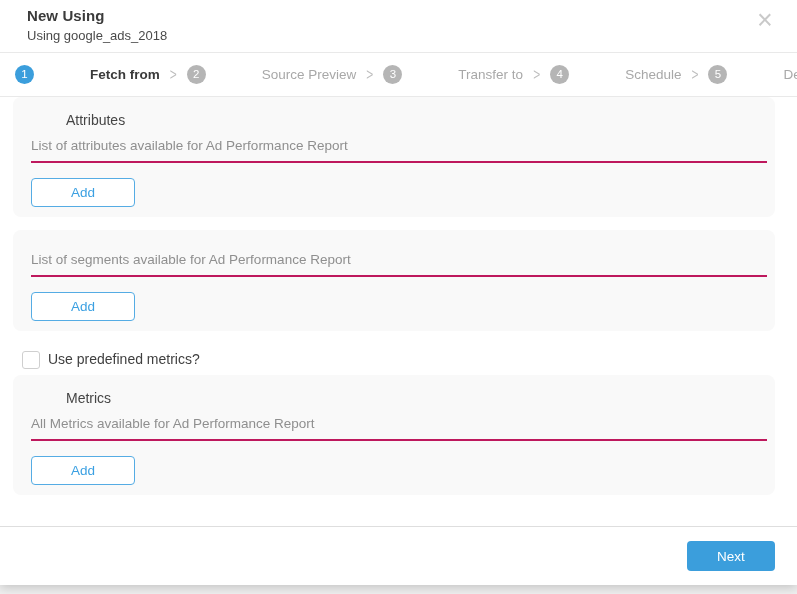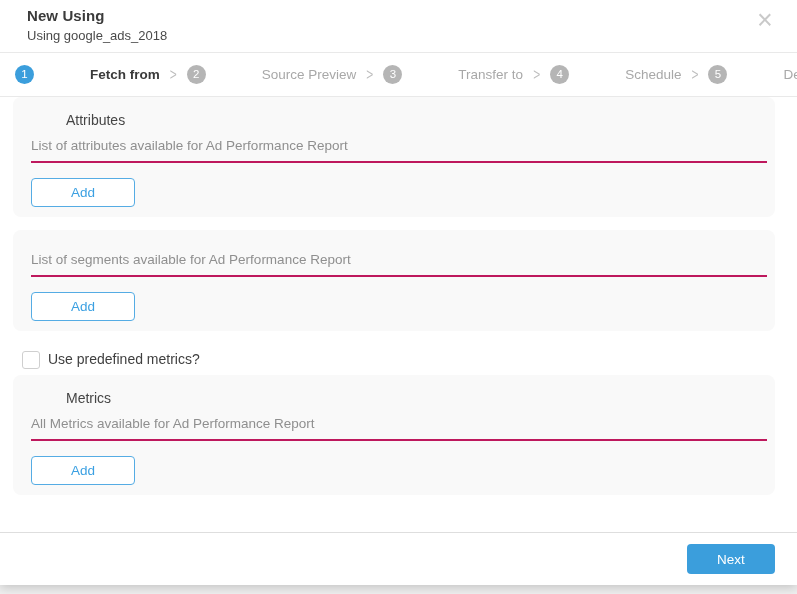--- a/index.html
+++ b/index.html
@@ -112,21 +112,21 @@
     font-size: 14px; color: #3f3f3f; margin-left: 8px; line-height: 19px;
     cursor: pointer;
   }
   .checkbox-desc {
     font-size: 13px; color: #8f8f8f; margin: 2px 0 0 26px; line-height: 17px;
   }
 
   
   .footer {
     flex: 0 0 auto;
-    height: 53px;
+    height: 59px;
     border-top: 1px solid #dedede;
     background: #ffffff;
     display: flex; align-items: center; justify-content: flex-end;
     padding-right: 22px;
   }
   .next-btn {
     width: 88px; height: 30px;
     background: #3b9edc; border: none; border-radius: 4px;
     color: #ffffff; font-size: 13.5px;
     font-family: "Liberation Sans", sans-serif;

